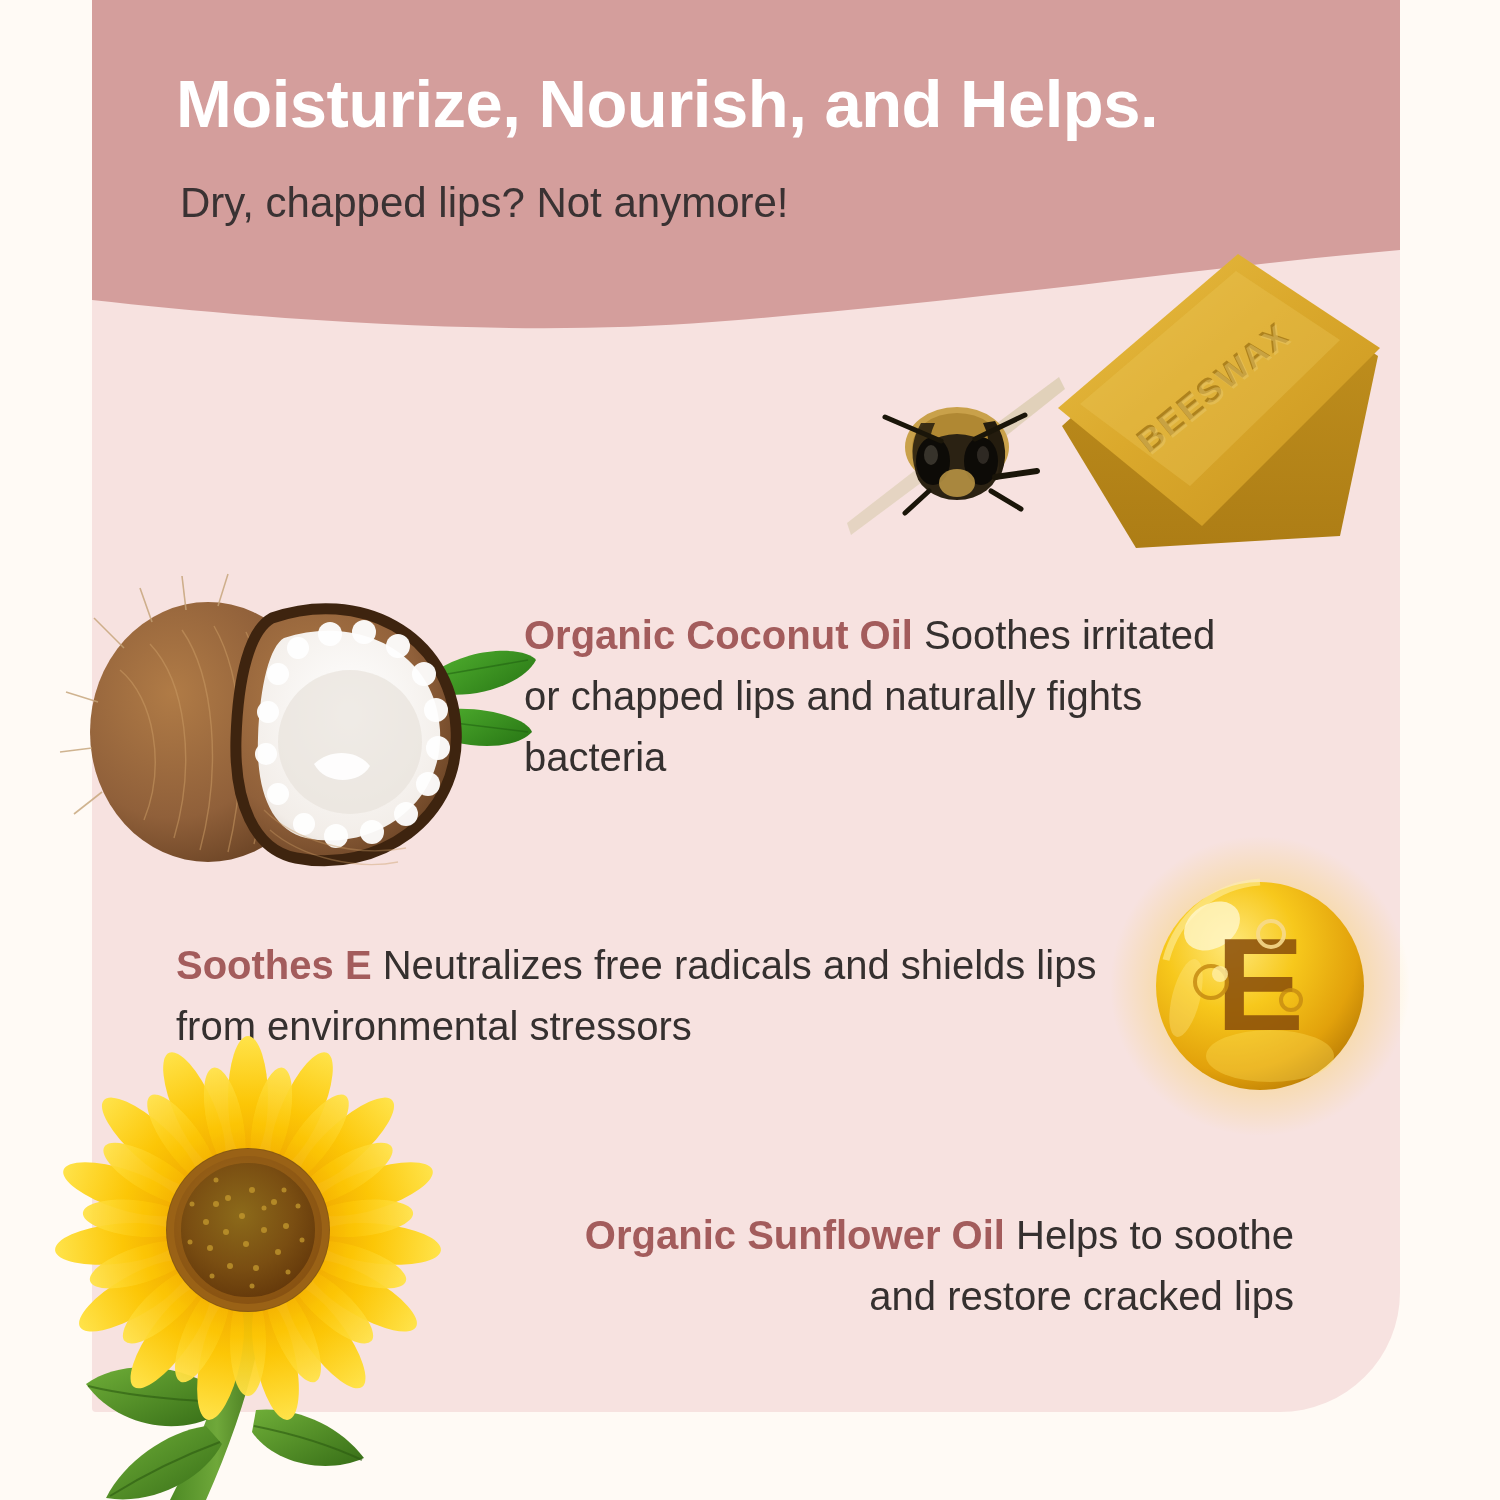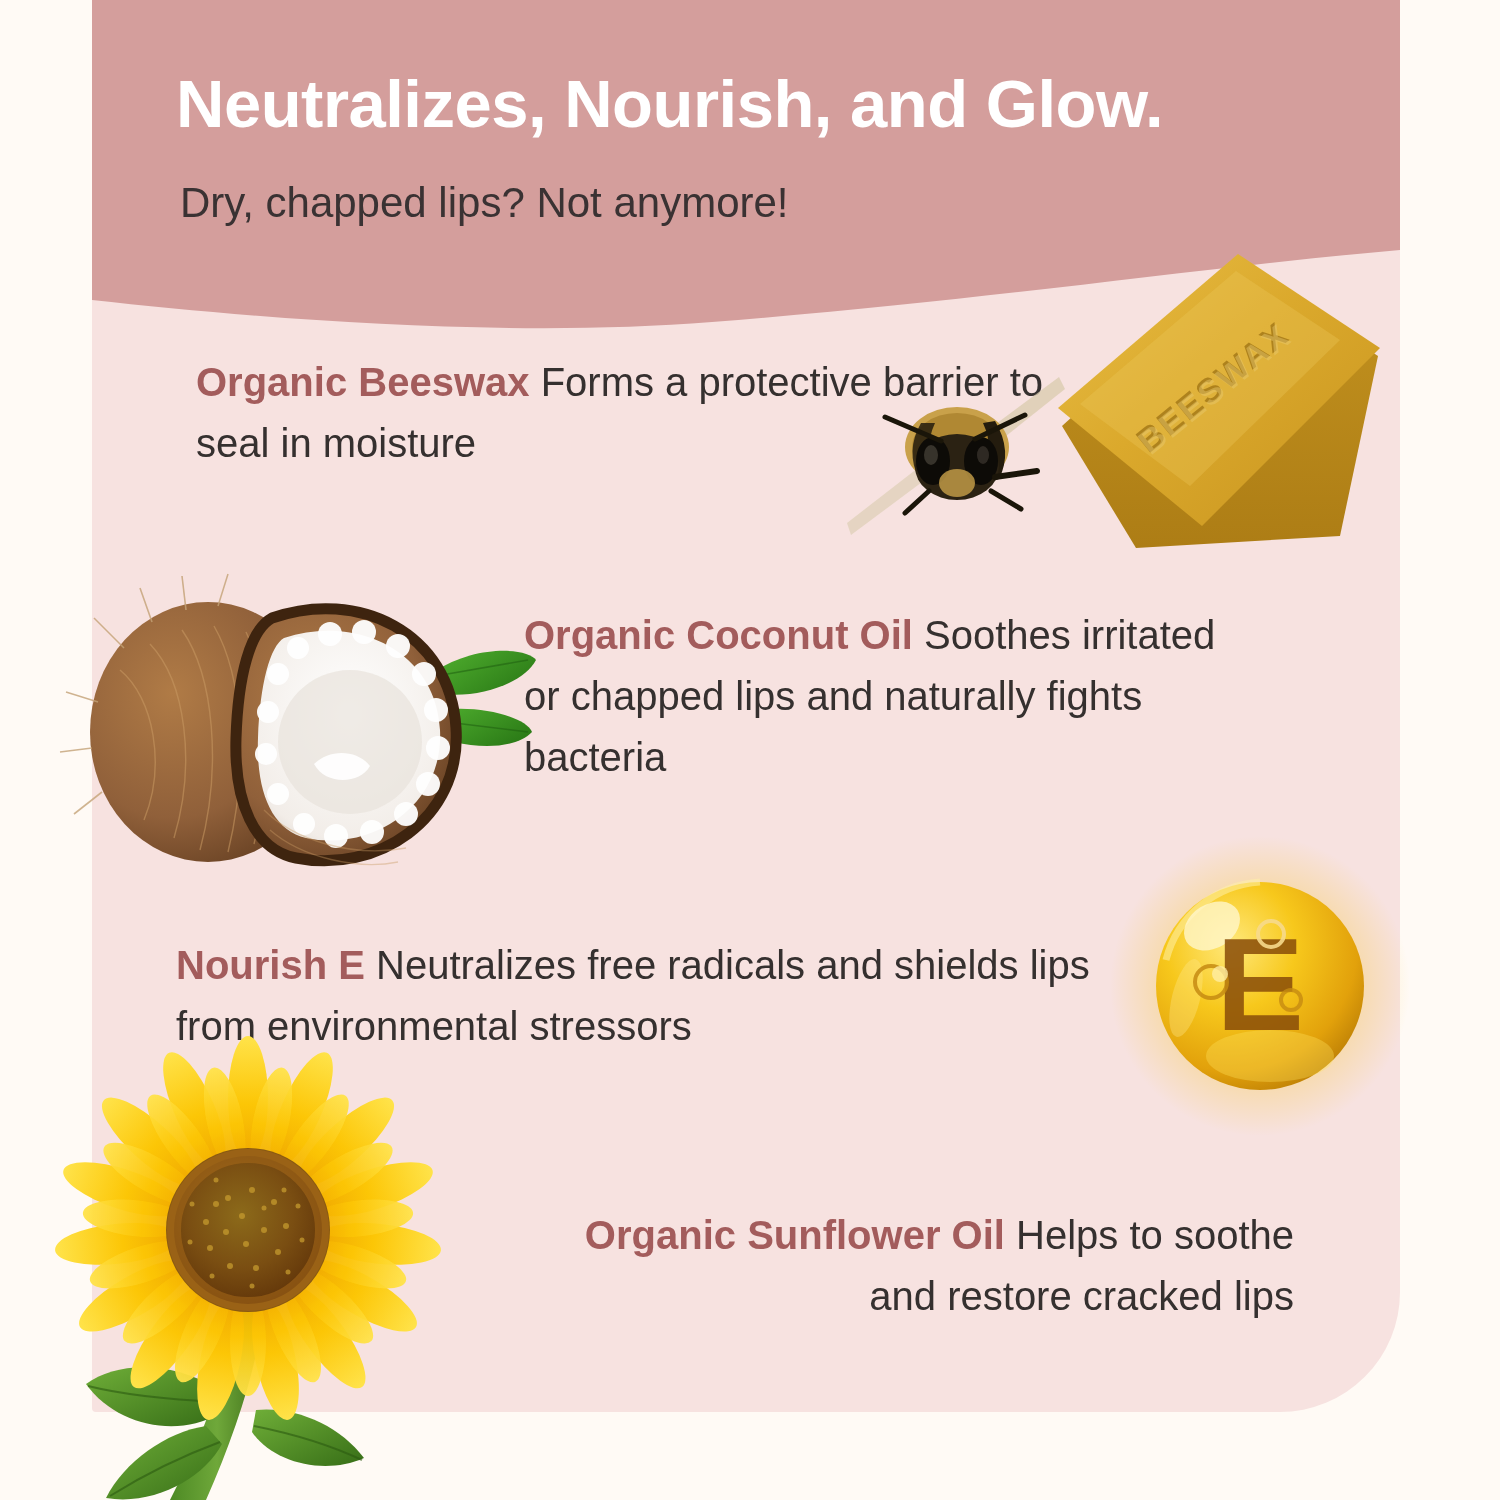--- a/index.html
+++ b/index.html
@@ -96,27 +96,23 @@
   <div class="body-panel"></div>
 
   <div class="header-panel">
     <svg viewBox="0 0 1308 340" preserveAspectRatio="none">
       <path d="M0,0 H1308 V250
                C1100,268 900,300 620,322
                C420,338 180,320 0,300 Z" fill="#D49E9C"></path>
     </svg>
   </div>
 
-  <div class="headline">Neutralizes, Nourish, and Glow.</div>
+  <div class="headline">Moisturize, Nourish, and Helps.</div>
   <div class="subhead">Dry, chapped lips? Not anymore!</div>
 
-  <div class="ing ing-beeswax">
-    <span class="name">Organic Beeswax</span> 
-    <span>Forms a protective barrier to seal in moisture</span>
-  </div>
 
   <div class="art beeswax-wrap">
     <svg viewBox="0 0 360 340">
       <defs>
         <linearGradient id="waxg" x1="0" y1="0" x2="1" y2="1">
           <stop offset="0" stop-color="#E8BE46"></stop>
           <stop offset="0.45" stop-color="#DBA92C"></stop>
           <stop offset="1" stop-color="#C8941F"></stop>
         </linearGradient>
         <linearGradient id="waxside" x1="0" y1="0" x2="0" y2="1">
@@ -248,21 +244,21 @@
       <path d="M256,212 C272,196 300,198 312,214 C302,232 268,234 256,212 Z" fill="#FFFFFF" opacity="0.9"></path>
 
       <g stroke="#C99A63" stroke-width="1.3" opacity="0.4" fill="none">
         <path d="M206,258 C236,288 294,306 348,296"></path>
         <path d="M212,278 C244,306 300,318 340,310"></path>
       </g>
     </svg>
   </div>
 
   <div class="ing ing-vitamine">
-    <span class="name">Nourish E</span> 
+    <span class="name">Soothes E</span> 
     <span>Neutralizes free radicals and shields lips from environmental stressors</span>
   </div>
 
   <div class="art vite-wrap">
     <svg viewBox="0 0 300 265">
       <defs>
         <radialGradient id="glowg" cx="0.5" cy="0.5" r="0.5">
           <stop offset="0.55" stop-color="#F7C93A" stop-opacity="0.40"></stop>
           <stop offset="1" stop-color="#F7C93A" stop-opacity="0"></stop>
         </radialGradient>

